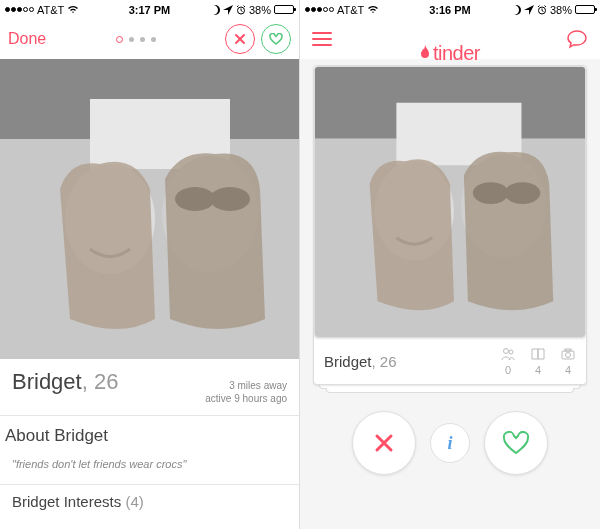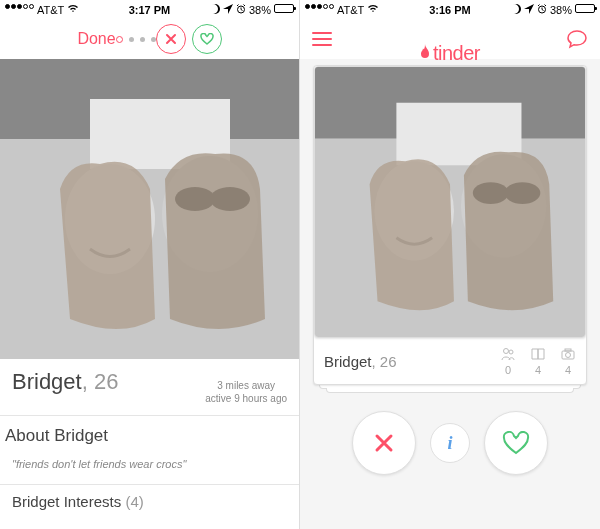--- a/index.html
+++ b/index.html
@@ -2,51 +2,51 @@
 <html><head>
 <meta charset="utf-8">
 <style>
 * { box-sizing: border-box; margin: 0; padding: 0; }
 body { font-family: -apple-system, "Helvetica Neue", Helvetica, Arial, sans-serif; background: #fff; width: 600px; height: 529px; overflow: hidden; display: flex; }
 .screen { width: 300px; height: 529px; background: #fff; position: relative; overflow: hidden; }
 .screen.left { border-right: 1px solid #ddd; }
 
 
 .statusbar { height: 19px; display: flex; align-items: center; justify-content: space-between; padding: 0 5px; font-size: 11px; color: #000; }
-.statusbar .sb-left, .statusbar .sb-right { display: flex; align-items: flex-start; gap: 3px; }
+.statusbar .sb-left, .statusbar .sb-right { display: flex; align-items: center; gap: 3px; }
 .dots { display: flex; gap: 1px; align-items: center; }
 .dot { width: 5px; height: 5px; border-radius: 50%; border: 1px solid #000; }
 .dot.fill { background: #000; }
 .sb-time { font-weight: 600; position: absolute; left: 50%; transform: translateX(-50%); }
 .battery { width: 20px; height: 9px; border: 1px solid #000; border-radius: 2px; position: relative; }
 .battery::after { content: ""; position: absolute; right: -3px; top: 2px; width: 2px; height: 3px; background: #000; border-radius: 0 1px 1px 0; }
 .battery .fill { height: 100%; width: 38%; background: #000; }
 .moon { width: 10px; height: 10px; border-radius: 50%; box-shadow: inset -2px 0 0 0 #000; }
 
 
-.header { height: 40px; display: flex; align-items: center; justify-content: center; padding: 0 8px; }
+.header { height: 40px; display: flex; align-items: center; justify-content: space-between; padding: 0 8px; }
 .header .done { color: #fd5068; font-size: 16px; }
 .pager { display: flex; gap: 6px; align-items: center; }
 .pager .p { width: 5px; height: 5px; border-radius: 50%; background: #bbb; }
 .pager .p.cur { width: 7px; height: 7px; border: 1px solid #fd5068; background: transparent; }
 .circ-btn { width: 30px; height: 30px; border-radius: 50%; border: 1.5px solid; display: flex; align-items: center; justify-content: center; }
 .circ-btn.x { border-color: #fd5068; color: #fd5068; font-size: 16px; }
 .circ-btn.heart { border-color: #4fc778; color: #4fc778; }
 .header .rbtns { display: flex; gap: 6px; }
 
 
 .photo { width: 300px; height: 300px; background: linear-gradient(135deg, #ddd 0%, #bbb 50%, #999 100%); position: relative; overflow: hidden; }
 .photo.card { width: 272px; height: 272px; }
 .photo svg { width: 100%; height: 100%; }
 
 
 .name-row { display: flex; align-items: baseline; justify-content: space-between; padding: 10px 12px; border-bottom: 1px solid #e5e5e5; }
 .name { font-size: 22px; font-weight: 300; color: #444; }
 .name .age { color: #999; }
-.dist { text-align: center; font-size: 10px; color: #888; line-height: 1.3; }
+.dist { text-align: right; font-size: 10px; color: #888; line-height: 1.3; }
 .section-h { font-size: 17px; font-weight: 300; color: #444; padding: 10px 5px; }
 .bio { font-size: 11px; color: #888; padding: 2px 12px 14px; font-style: italic; }
 .shared { font-size: 15px; font-weight: 300; color: #444; padding: 8px 12px; border-top: 1px solid #e5e5e5; }
 
 
 .r-header { height: 40px; display: flex; align-items: center; justify-content: space-between; padding: 0 12px; }
 .hamburger { width: 20px; height: 14px; display: flex; flex-direction: column; justify-content: space-between; }
 .hamburger span { height: 2px; background: #fd5068; border-radius: 1px; }
 .logo { color: #fd5068; font-size: 20px; font-weight: 400; letter-spacing: -0.5px; display: flex; align-items: center; margin-top: 28px; }
 .logo .flame { font-size: 16px; margin-right: 1px; }

